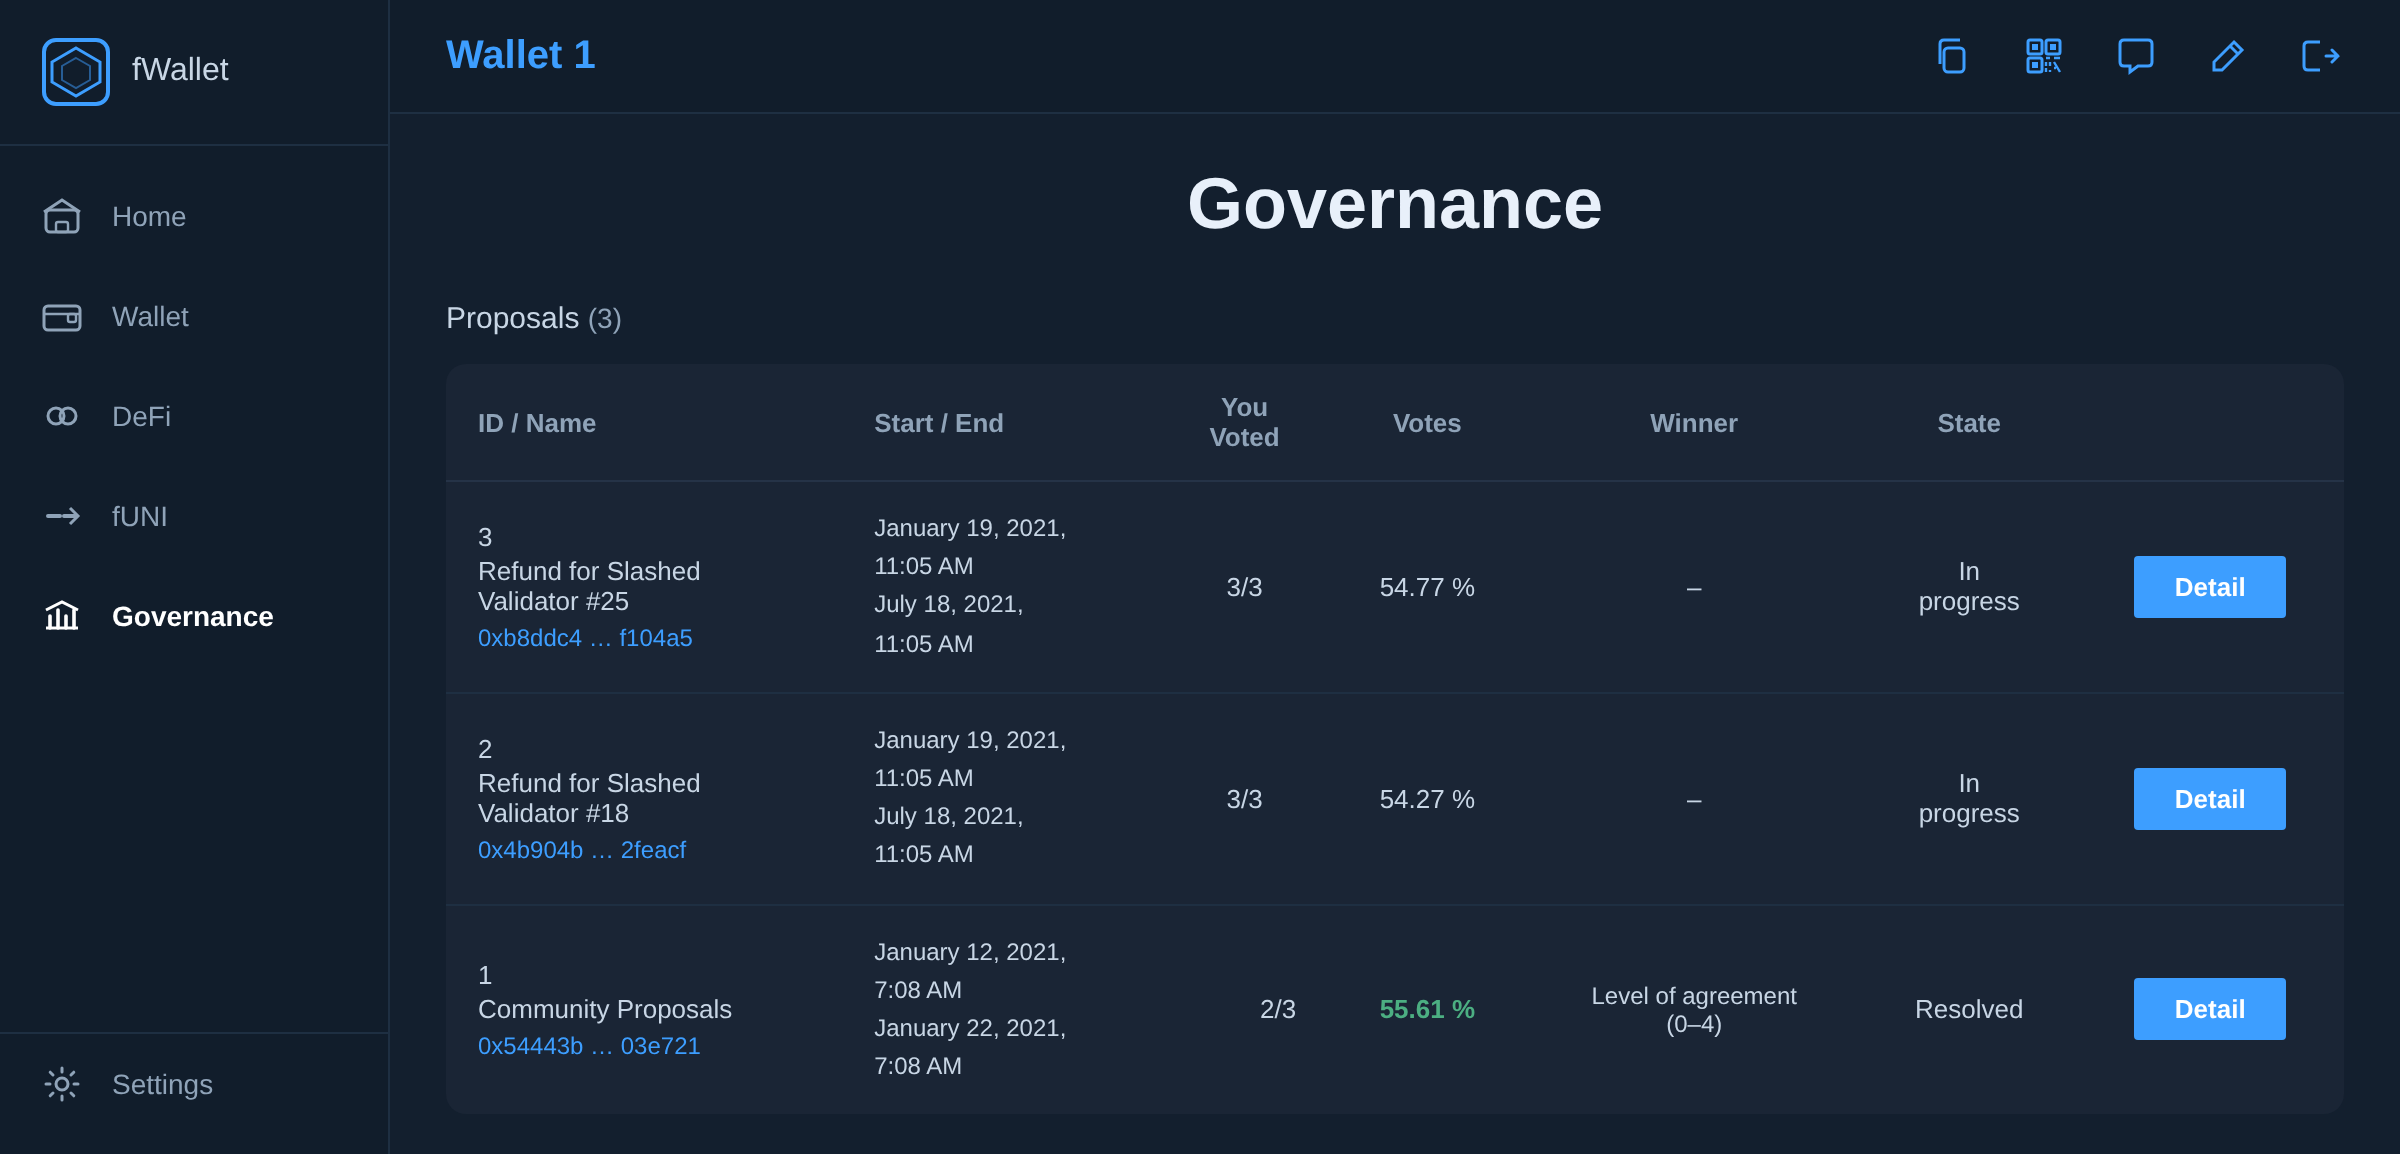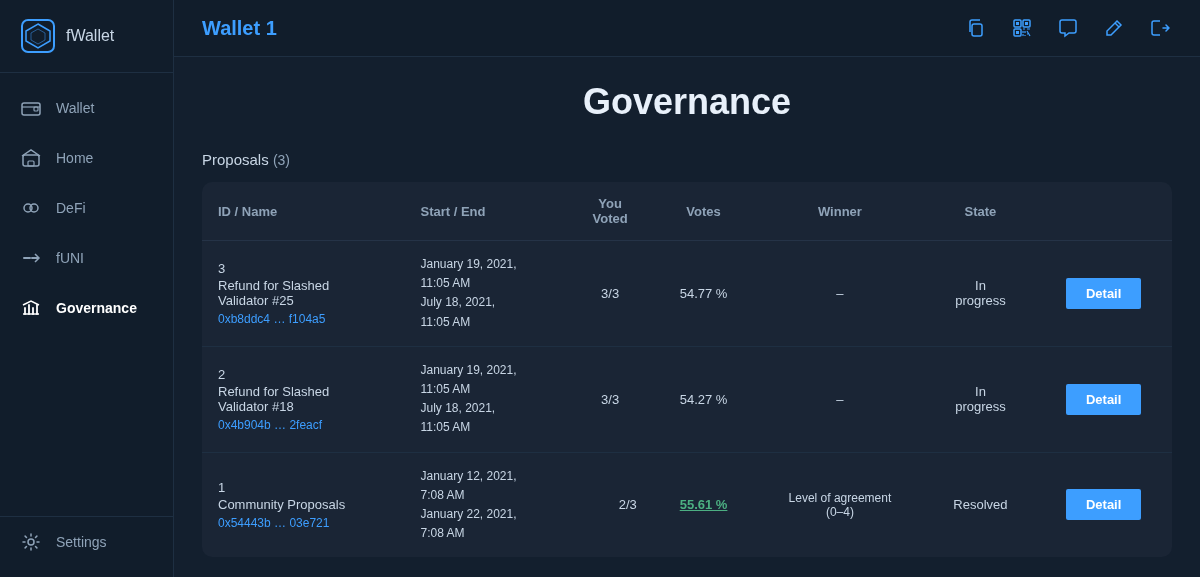--- a/index.html
+++ b/index.html
@@ -8,21 +8,21 @@
       background: #0f1923;
       color: #c8d6e5;
       width: 1200px;
       height: 577px;
       display: flex;
       overflow: hidden;
     }
 
     
     .sidebar {
-      width: 174px;
+      width: 195px;
       background: #111d2b;
       display: flex;
       flex-direction: column;
       align-items: stretch;
       border-right: 1px solid #1e2f42;
       flex-shrink: 0;
     }
     .sidebar-logo {
       display: flex;
       align-items: center;
@@ -175,21 +175,20 @@
     }
     .proposal-hash {
       color: #3d9eff;
       font-size: 12px;
       margin-top: 4px;
       cursor: pointer;
     }
     .votes-green {
       color: #4caf82;
       font-weight: 600;
-      text-decoration: underline;
     }
     .detail-btn {
       background: #3d9eff;
       color: #fff;
       border: none;
       border-radius: 2px;
       padding: 8px 20px;
       font-size: 13px;
       font-weight: 600;
       cursor: pointer;
@@ -211,37 +210,37 @@
       <polygon points="18,11 25,15 25,22 18,26 11,22 11,15" stroke="#3d9eff" stroke-width="1" fill="none" opacity="0.5"></polygon>
     </svg>
     <span class="logo-text">fWallet</span>
   </div>
 
   <nav class="sidebar-nav">
 
     <div class="nav-item">
       <span class="nav-icon">
         <svg width="20" height="20" viewBox="0 0 20 20" fill="none">
+          <rect x="2" y="7" width="16" height="11" rx="2" stroke="#8fa3b8" stroke-width="1.5" fill="none"></rect>
+          <path d="M1 8L10 2L19 8" stroke="#8fa3b8" stroke-width="1.5" fill="none"></path>
+          <rect x="7" y="13" width="6" height="5" rx="1" stroke="#8fa3b8" stroke-width="1.2" fill="none"></rect>
+        </svg>
+      </span>
+      <span>Home</span>
+    </div>
+
+    <div class="nav-item">
+      <span class="nav-icon">
+        <svg width="20" height="20" viewBox="0 0 20 20" fill="none">
           <rect x="1" y="5" width="18" height="12" rx="2" stroke="#8fa3b8" stroke-width="1.5" fill="none"></rect>
           <rect x="13" y="9" width="4" height="4" rx="1" stroke="#8fa3b8" stroke-width="1.2" fill="none"></rect>
           <path d="M1 9h18" stroke="#8fa3b8" stroke-width="1.2"></path>
         </svg>
       </span>
       <span>Wallet</span>
-    </div>
-
-    <div class="nav-item">
-      <span class="nav-icon">
-        <svg width="20" height="20" viewBox="0 0 20 20" fill="none">
-          <rect x="2" y="7" width="16" height="11" rx="2" stroke="#8fa3b8" stroke-width="1.5" fill="none"></rect>
-          <path d="M1 8L10 2L19 8" stroke="#8fa3b8" stroke-width="1.5" fill="none"></path>
-          <rect x="7" y="13" width="6" height="5" rx="1" stroke="#8fa3b8" stroke-width="1.2" fill="none"></rect>
-        </svg>
-      </span>
-      <span>Home</span>
     </div>
 
 
     <div class="nav-item">
       <span class="nav-icon">
         <svg width="20" height="20" viewBox="0 0 20 20" fill="none">
           <circle cx="7" cy="10" r="4" stroke="#8fa3b8" stroke-width="1.5" fill="none"></circle>
           <circle cx="13" cy="10" r="4" stroke="#8fa3b8" stroke-width="1.5" fill="none"></circle>
         </svg>
       </span>

